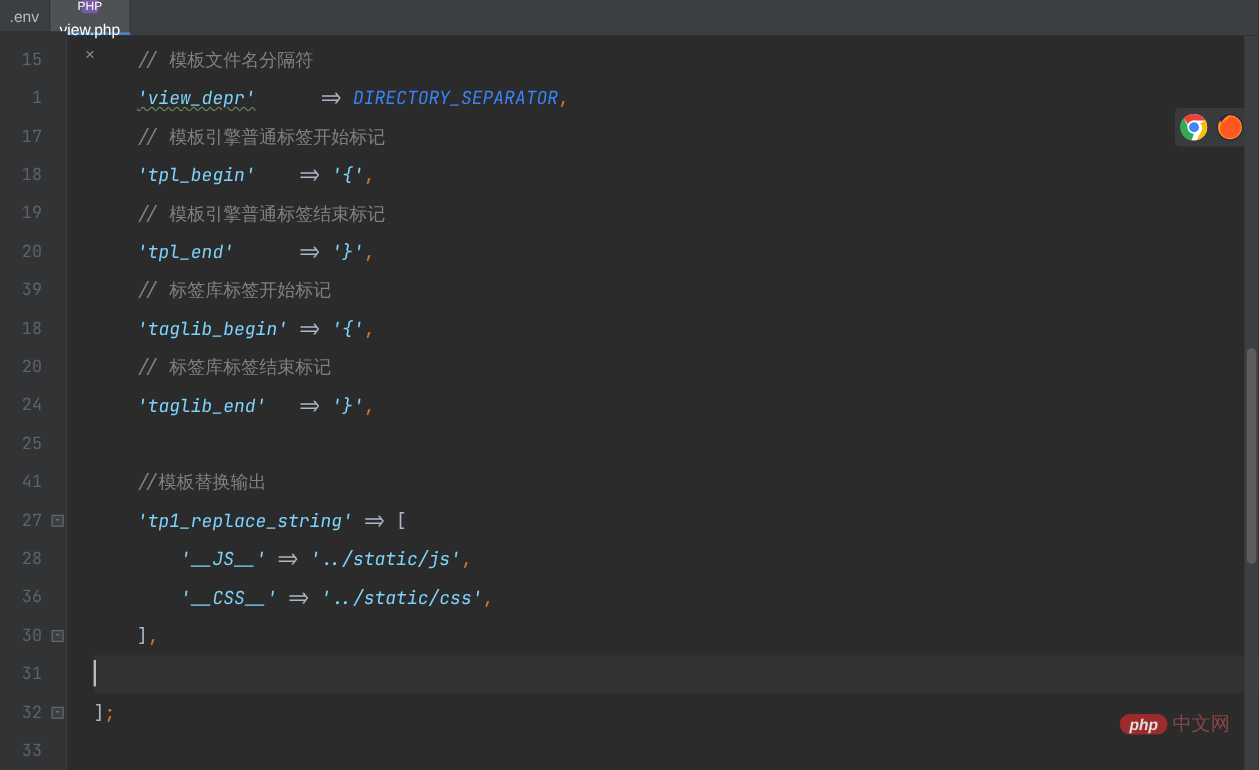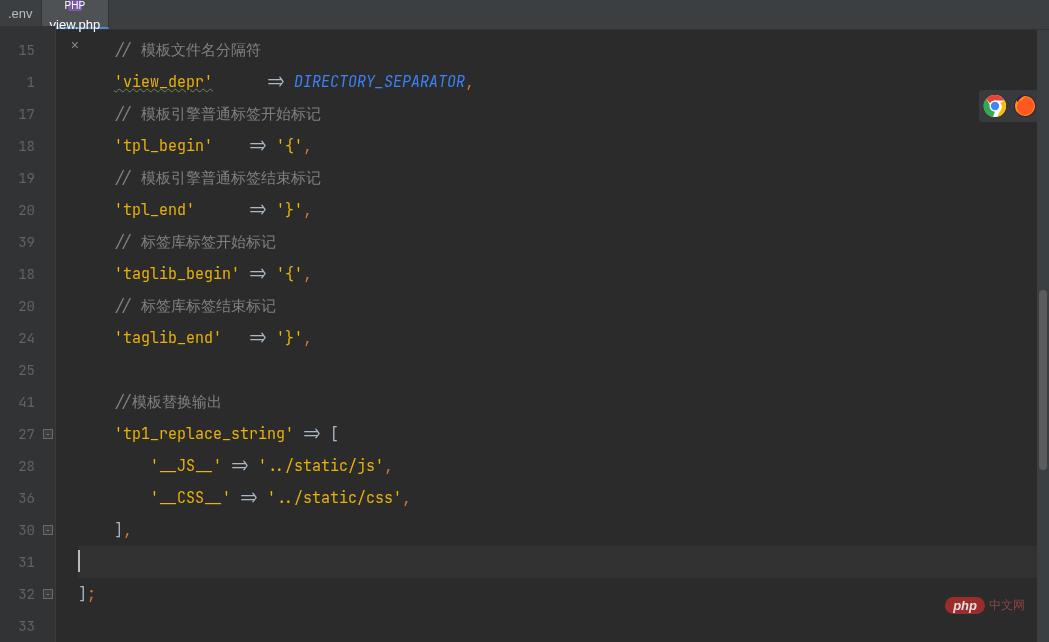--- a/index.html
+++ b/index.html
@@ -98,21 +98,21 @@
     background: #323232;
   }
   .caret {
     position: absolute;
     width: 2px;
     height: 22px;
     background: #bbbbbb;
   }
   .tok-comment { color: #808080; font-style: italic; }
   .tok-cjk { color: #808080; font-style: normal; }
-  .tok-string { color: #eab308; }
+  .tok-string { color: #7dd3fc; font-style: italic; }
   .tok-arrow { color: #a9b7c6; }
   .tok-punc-orange { color: #cc7832; }
   .tok-const { color: #3b82f6; font-style: italic; }
   .tok-bracket { color: #a9b7c6; }
   .wavy {
     text-decoration: underline wavy #6a8759;
     text-decoration-thickness: 1px;
   }
   .float-icons {
     position: absolute;
@@ -161,21 +161,21 @@
     color: #fff;
     font-weight: bold;
     font-style: italic;
     font-family: sans-serif;
     font-size: 13px;
     padding: 1px 8px;
     border-radius: 10px;
   }
   .watermark .txt {
     color: #9a4a4a;
-    font-size: 12px;
+    font-size: 16px;
     font-family: Liberation Serif, serif;
   }
 </style>
 </head>
 <body>
 
 <div class="tab-bar" id="tab-bar">
     <div class="tab">
       <span class="icon" style="background: rgb(74, 107, 58); color: rgb(255, 255, 255);"></span>
       <span>.env</span>

